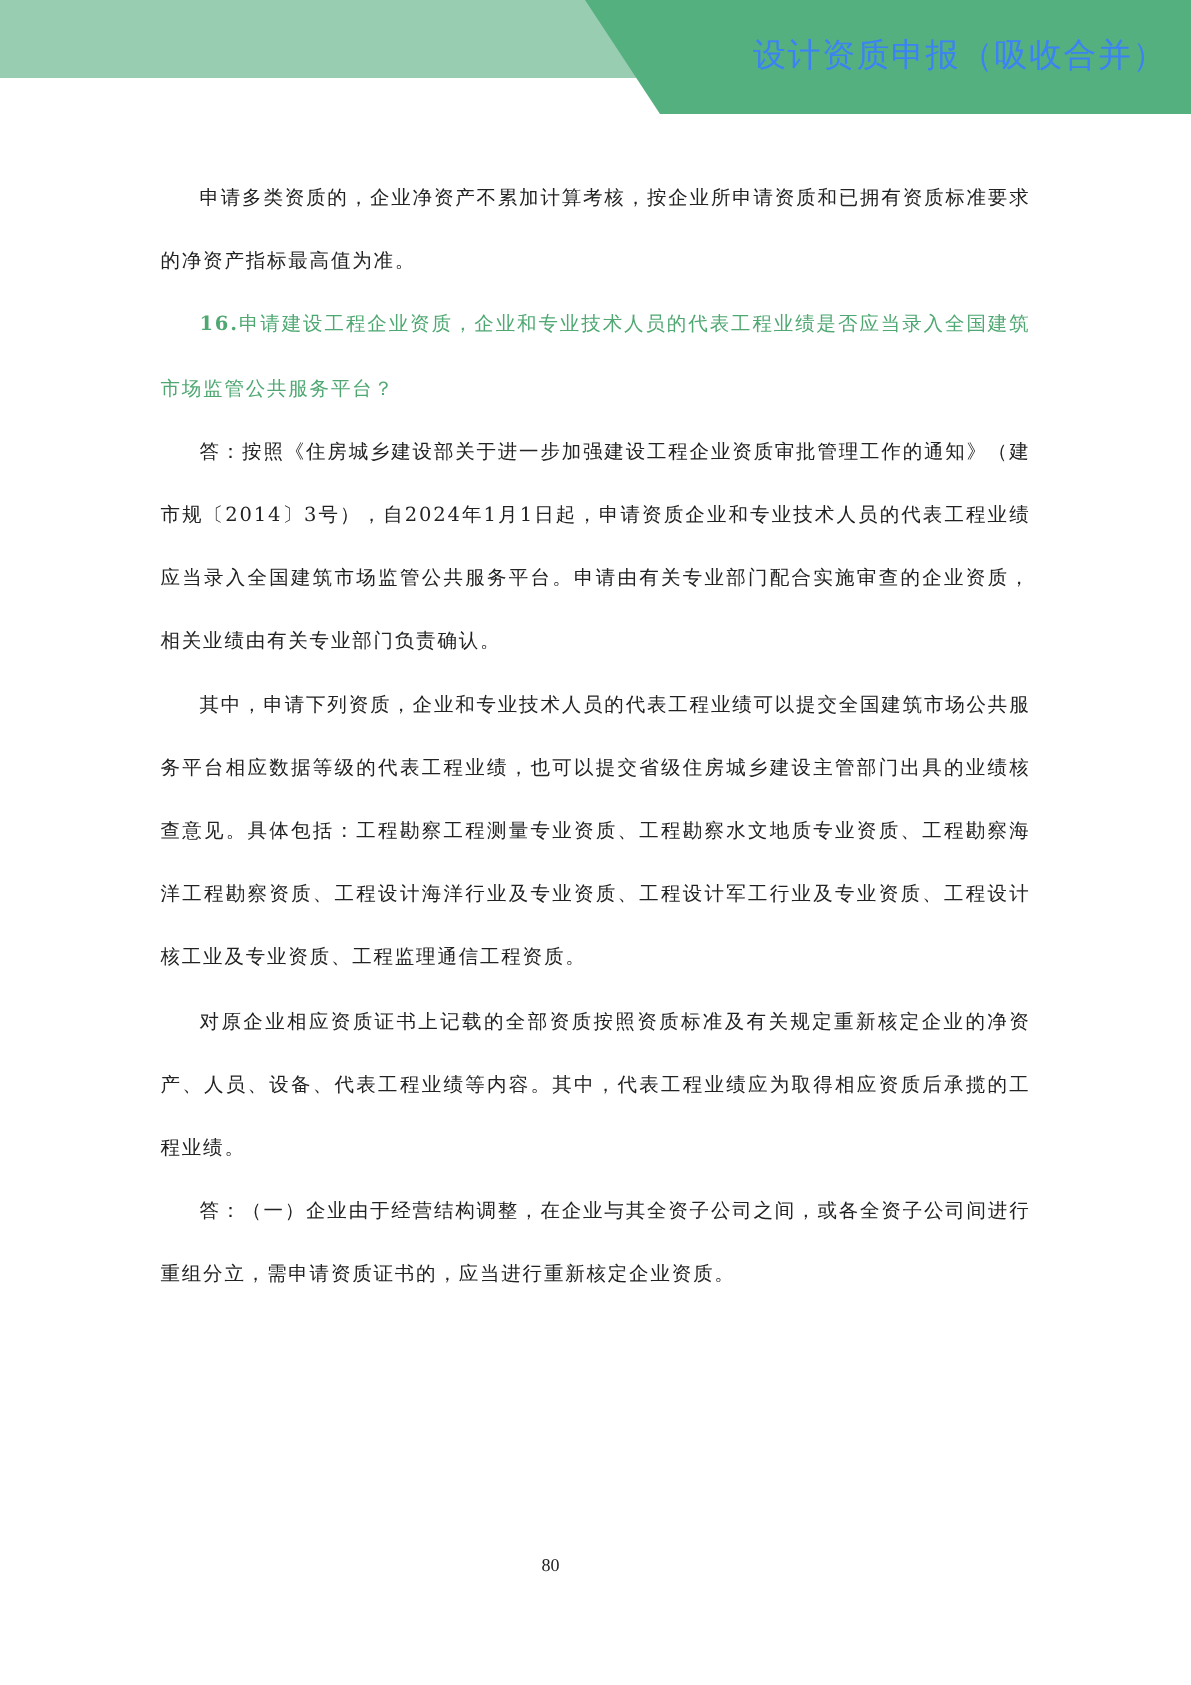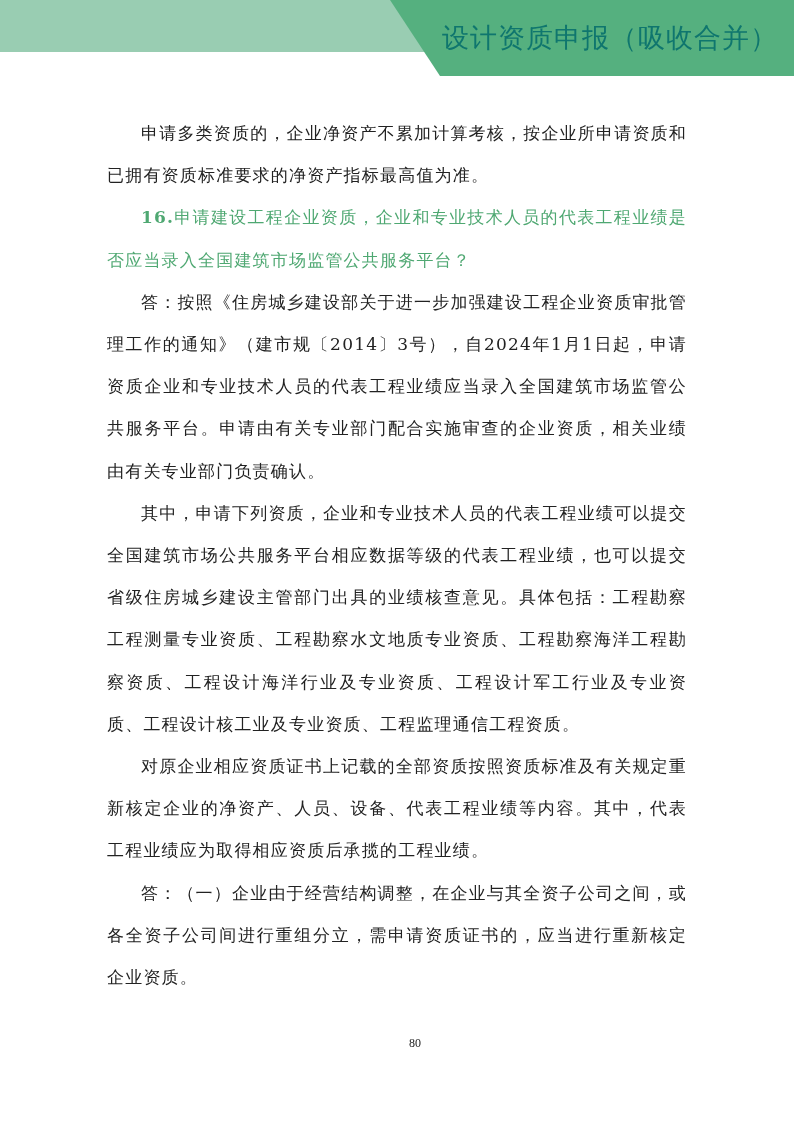--- a/index.html
+++ b/index.html
@@ -1,26 +1,26 @@
 <!DOCTYPE html>
 <html><head>
 <meta charset="utf-8">
 <style>
   html,body{margin:0;padding:0;background:#fff;}
   body{width:794px;height:1123px;position:relative;overflow:hidden;font-family:"DejaVu Serif","Liberation Serif",serif;}
   .band-light{position:absolute;left:0;top:0;width:460px;height:52px;background:#99cdb2;}
   .band-dark{position:absolute;left:0;top:0;width:794px;height:76px;background:#55b07f;
     clip-path:polygon(390px 0,794px 0,794px 76px,440px 76px);}
   .header-title{position:absolute;right:16px;top:16px;font-family:"DejaVu Sans","Liberation Sans",sans-serif;
-    font-size:27px;color:#0f766e;letter-spacing:1px;line-height:44px;}
+    font-size:22px;color:#3b82f6;letter-spacing:1px;line-height:44px;}
   .content{position:absolute;left:107px;top:112px;width:580px;}
-  p{margin:0;font-size:17px;line-height:42.2px;text-align:justify;text-indent:2em;color:#222;letter-spacing:1.2px;}
+  p{margin:0;font-size:13px;line-height:42.2px;text-align:justify;text-indent:2em;color:#222;letter-spacing:1.2px;}
   p.q{color:#4fa872;}
   p.q .num{font-weight:bold;}
-  .page-num{position:absolute;left:0;width:734px;top:1036px;text-align:center;font-size:12px;color:#222;font-family:"Liberation Serif",serif;padding-left:48px;}
+  .page-num{position:absolute;left:0;width:734px;top:1036px;text-align:center;font-size:12px;color:#222;font-family:"Liberation Serif",serif;}
 </style>
 </head>
 <body>
 
 <div class="band-light"></div>
 <div class="band-dark"></div>
 <div class="header-title">设计资质申报（吸收合并）</div>
 
 <div class="content">
   <p>申请多类资质的，企业净资产不累加计算考核，按企业所申请资质和已拥有资质标准要求的净资产指标最高值为准。</p>

